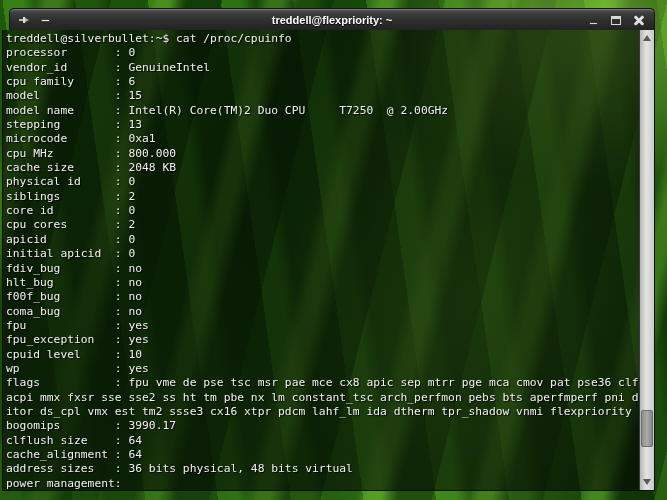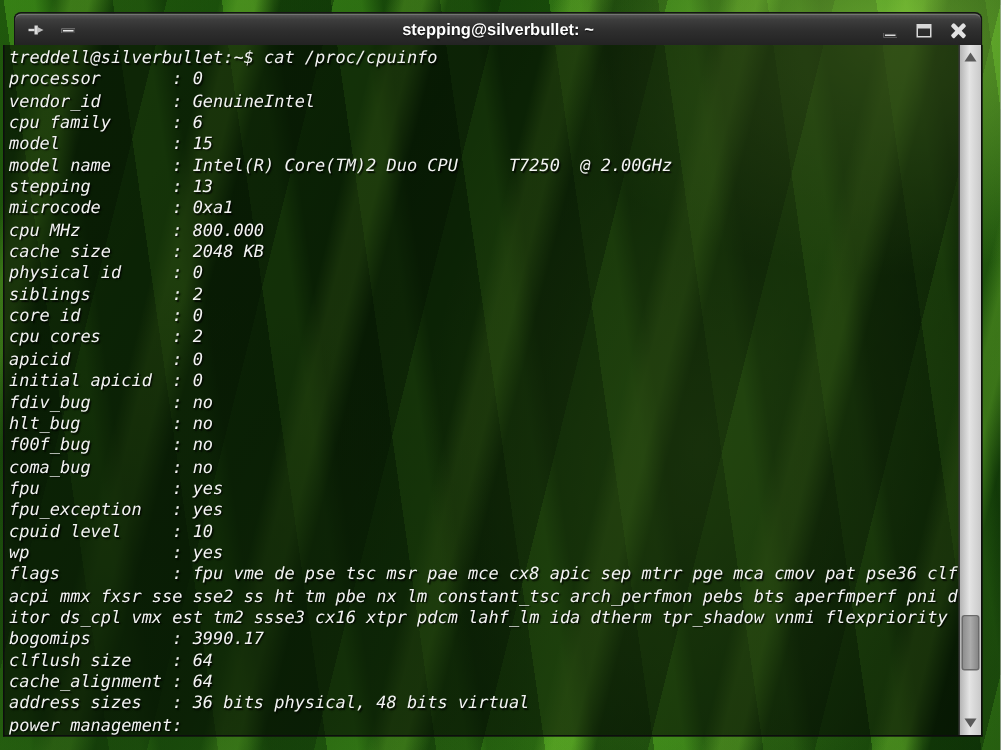--- a/index.html
+++ b/index.html
@@ -61,21 +61,20 @@
     border:1px solid #0d0d0d; border-top:none;
   }
   .term-pre {
     flex:1; overflow:hidden;
     padding:2px 0 16px 3px;
     color:#f2f2f2;
     font-family:"DejaVu Sans Mono", "Liberation Mono", monospace;
     font-size:11.3px; line-height:14.35px;
     white-space:pre;
     text-shadow:1px 1px 1px rgba(0,0,0,0.85);
-    font-style:italic;
   }
 
   .scrollbar {
     position:relative; width:15px; flex:0 0 15px;
     background:linear-gradient(90deg,#b5b5b5,#e4e4e4 45%,#c9c9c9);
     border-left:1px solid #3a3a3a;
   }
   .sb-btn { position:absolute; left:0; width:14px; height:14px; display:flex; align-items:center; justify-content:center; cursor:pointer; }
   .sb-up { top:1px; } .sb-down { bottom:1px; }
   .tri-up { width:0; height:0; border-left:4px solid transparent; border-right:4px solid transparent; border-bottom:6px solid #5a5a5a; }
@@ -101,21 +100,21 @@
             <path d="M1 6 L5 6" stroke="#dcdcdc" stroke-width="1.6"></path>
             <rect x="5" y="3" width="2.2" height="6" fill="#dcdcdc"></rect>
             <path d="M7 4 L11 6 L7 8 Z" fill="#bdbdbd"></path>
           </svg>
         </div>
         <div class="tb-btn">
           <span class="icon-shade-bar"></span>
         </div>
       </div>
 
-      <div class="tb-title">stepping@silverbullet: ~</div>
+      <div class="tb-title">treddell@flexpriority: ~</div>
 
       <div class="tb-right">
         <div class="tb-btn">
           <span class="icon-min-bar"></span>
         </div>
         <div class="tb-btn">
           <span class="icon-max-box"></span>
         </div>
         <div class="tb-btn">
           <span class="icon-close-x"></span>

